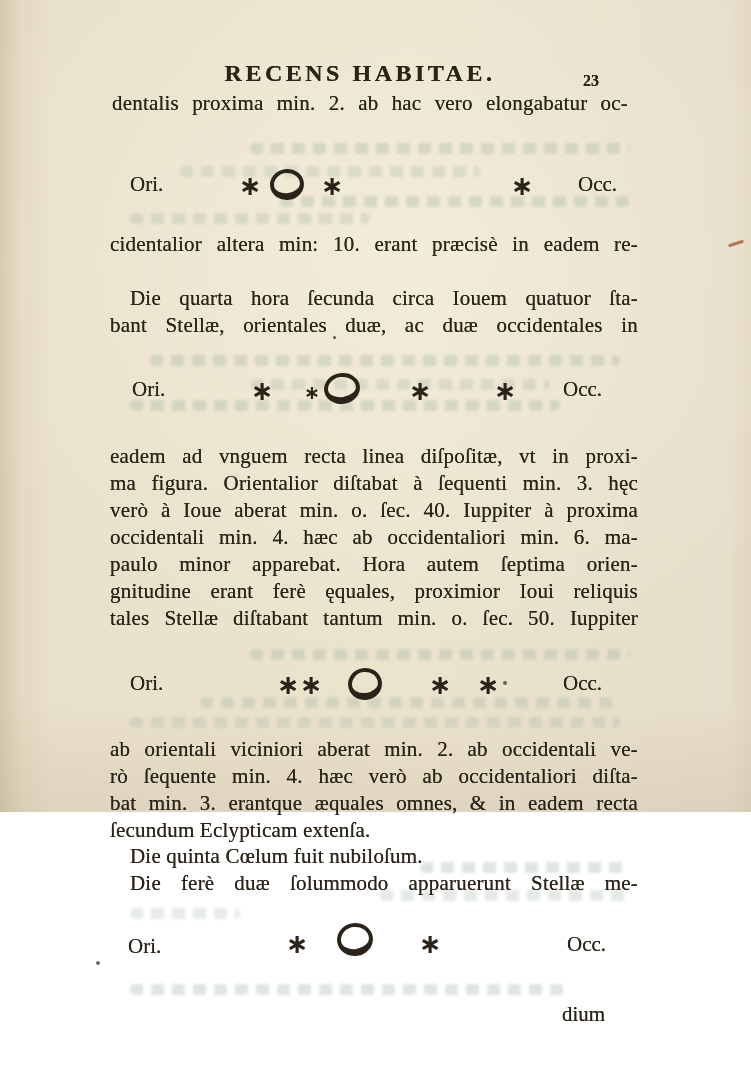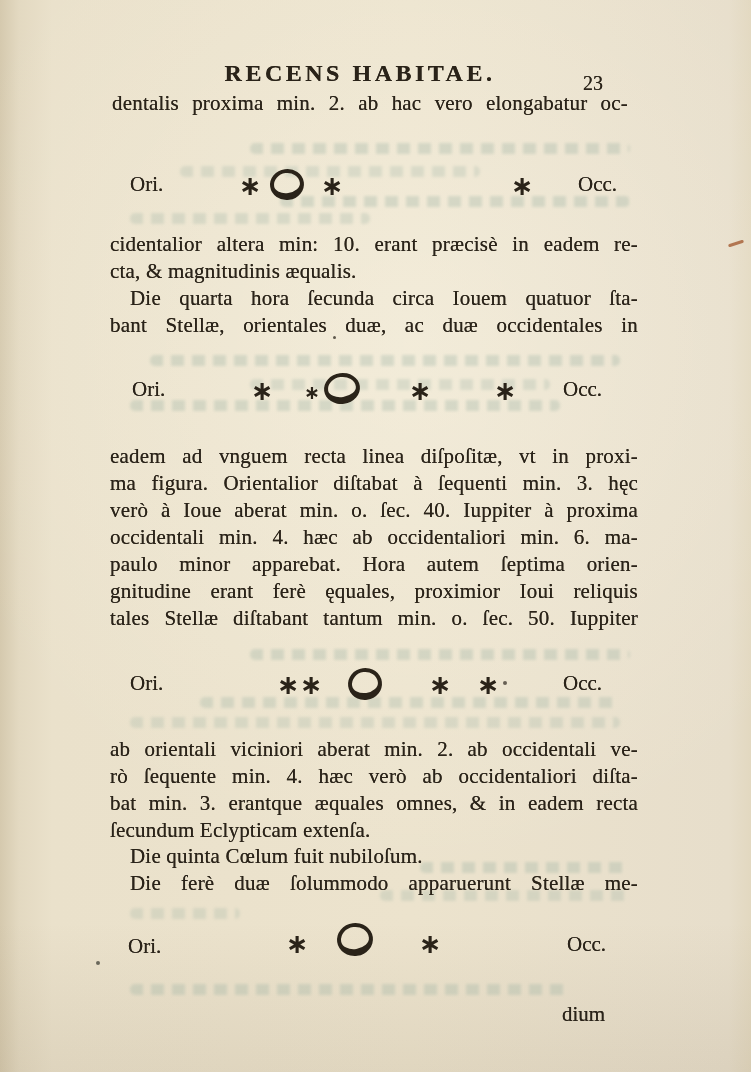--- a/index.html
+++ b/index.html
@@ -3,41 +3,41 @@
 <meta charset="utf-8">
 <style>
   :root{
     --ink:#2a2319;
     --paper:#eae1cb;
     --ghost:#9db3a4;
   }
   html,body{margin:0;padding:0;}
   body{width:751px;height:1072px;overflow:hidden;}
   .page{
-    position:relative;width:751px;height:1072px;
+    position:relative;width:751px;height:812px;
     font-family:"Liberation Serif","DejaVu Serif",serif;
     color:var(--ink);
     background:
       radial-gradient(120% 90% at 55% 32%, rgba(255,252,240,.35) 0%, rgba(255,252,240,0) 55%),
       linear-gradient(180deg, rgba(0,0,0,0) 86%, rgba(120,100,70,.10) 100%),
       linear-gradient(90deg, #d5c9ae 0%, #e3d9c1 2.5%, #eae1cb 7%, #ece3cd 55%, #e7decb 97%, #e2d8c0 100%),
       var(--paper);
   }
   .txt{position:absolute;font-size:21px;line-height:27px;letter-spacing:.2px;
        text-shadow:0 0 .5px rgba(42,35,25,.85);}
   .line{display:block;text-align:justify;text-align-last:justify;}
   .line.short{text-align-last:left;}
   .line.indent{text-indent:20px;}
   .header-title{
     position:absolute;left:110px;top:60px;width:500px;text-align:center;
     font-size:24px;font-weight:700;letter-spacing:3.5px;
     text-shadow:0 0 .6px rgba(42,35,25,.9);
   }
-  .page-number{position:absolute;left:583px;top:72px;font-size:20px;
-       text-shadow:0 0 .5px rgba(42,35,25,.85);}
+  .page-number{position:absolute;left:583px;top:72px;font-size:16px;
+       text-shadow:0 0 .5px rgba(42,35,25,.85);font-weight:bold;}
   .catchword{position:absolute;left:562px;top:996px;font-size:21px;
        text-shadow:0 0 .5px rgba(42,35,25,.85);margin-top:6px;}
   .diag{position:absolute;left:110px;width:540px;height:44px;}
   .diag .lab{position:absolute;font-size:21px;text-shadow:0 0 .5px rgba(42,35,25,.85);}
   .diag .star{
     position:absolute;width:26px;text-align:center;
     font-family:"DejaVu Sans",sans-serif;font-weight:700;
     font-size:27px;line-height:26px;color:var(--ink);
   }
   .diag .star.small{width:18px;font-size:19px;line-height:20px;}
@@ -88,21 +88,20 @@
     <span class="lab" style="left:20px;top:8px;">Ori.</span>
     <span class="star" style="left:127px;top:9px;">∗</span>
     <span class="jup" style="left:160px;top:5px;width:34px;height:31px;"></span>
     <span class="star" style="left:209px;top:9px;">∗</span>
     <span class="star" style="left:399px;top:9px;">∗</span>
     <span class="lab" style="left:468px;top:8px;">Occ.</span>
   </div>
 
   <div class="txt" style="left:110px;top:231px;width:528px;">
     <span class="line">cidentalior altera min: 10.  erant præcisè in eadem re-</span>
-    <span class="line short">cta, &amp; magnitudinis æqualis.</span>
   </div>
 
   <div class="txt" style="left:110px;top:285px;width:528px;">
     <span class="line indent">Die quarta hora ſecunda circa Iouem quatuor ſta-</span>
     <span class="line">bant Stellæ, orientales duæ, ac duæ occidentales in</span>
   </div>
 
   <div class="diag" style="top:369px;">
     <span class="lab" style="left:22px;top:8px;">Ori.</span>
     <span class="star" style="left:139px;top:9px;">∗</span>

